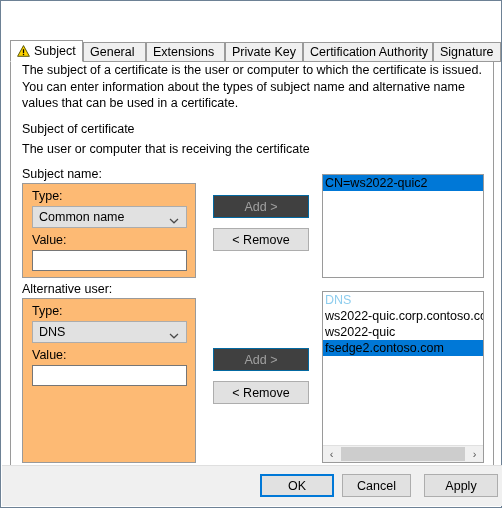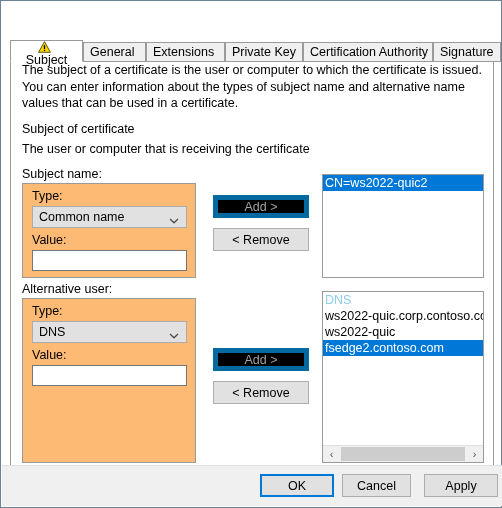--- a/index.html
+++ b/index.html
@@ -46,21 +46,20 @@
     padding:0 6px;
     font-size:12.5px;
     color:#000;
     white-space:nowrap;
   }
   .tab.active{
     background:#ffffff;
     border-bottom:1px solid #ffffff;
     top:-2px;height:22px;
     z-index:3;
-    flex-direction:column;
   }
   .warn-ico{
     display:inline-block;width:13px;height:12px;margin-right:4px;flex:0 0 auto;
   }
 
   
   .panel{
     position:absolute;left:9px;top:60px;width:484px;height:406px;
     background:#ffffff;
     border:1px solid #9a9a9a;
@@ -113,22 +112,22 @@
     position:absolute;
     box-sizing:border-box;
     background:#e1e1e1;
     border:1px solid #adadad;
     font-size:12.5px;color:#000;
     display:flex;align-items:center;justify-content:center;
     white-space:nowrap;
   }
   .btn.disabled{
     color:#a0a0a0;
-    background:#000000;
-    border:5px solid #0369a1;
+    background:#404040;
+    border:1px solid #0369a1;
     justify-content:center;
   }
   .btn.default{
     border:2px solid #0078d7;
   }
 
   
   .listbox{
     position:absolute;
     background:#ffffff;
@@ -137,21 +136,21 @@
     overflow:hidden;
   }
   .li{
     height:16px;line-height:16px;
     font-size:12.5px;color:#000;
     padding-left:2px;
     white-space:nowrap;
     overflow:hidden;
   }
   .li.sel{
-    background:#0078d7;color:#ffffff;
+    background:#0078d7;color:#000000;
   }
   .li.hdr{
     color:#8ecdee;
   }
 
   
   .hscroll{
     position:absolute;left:0;bottom:0;height:17px;width:100%;
     background:#f0f0f0;
     border-top:1px solid #e0e0e0;

